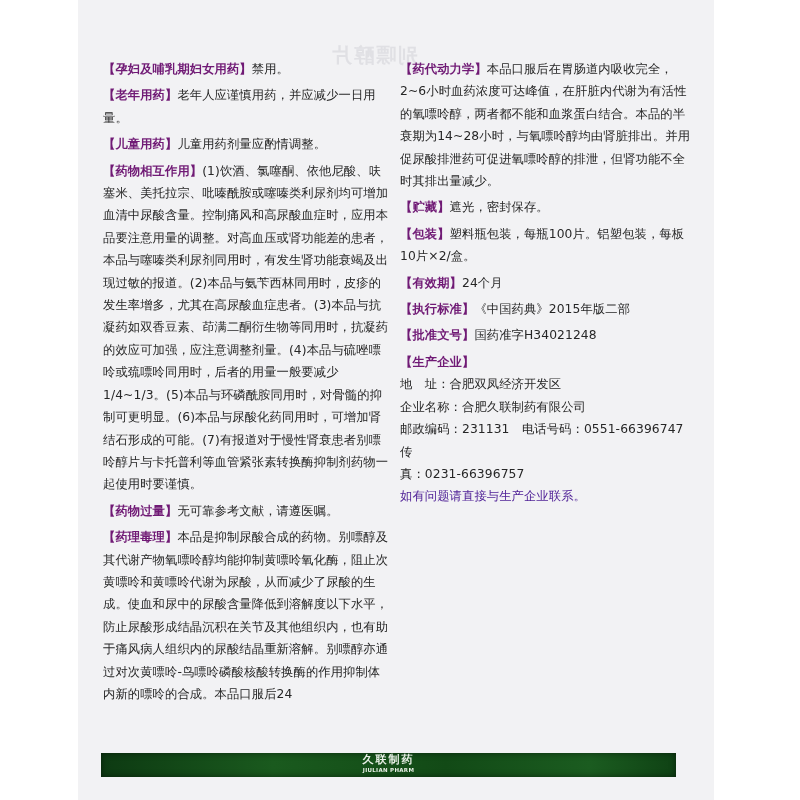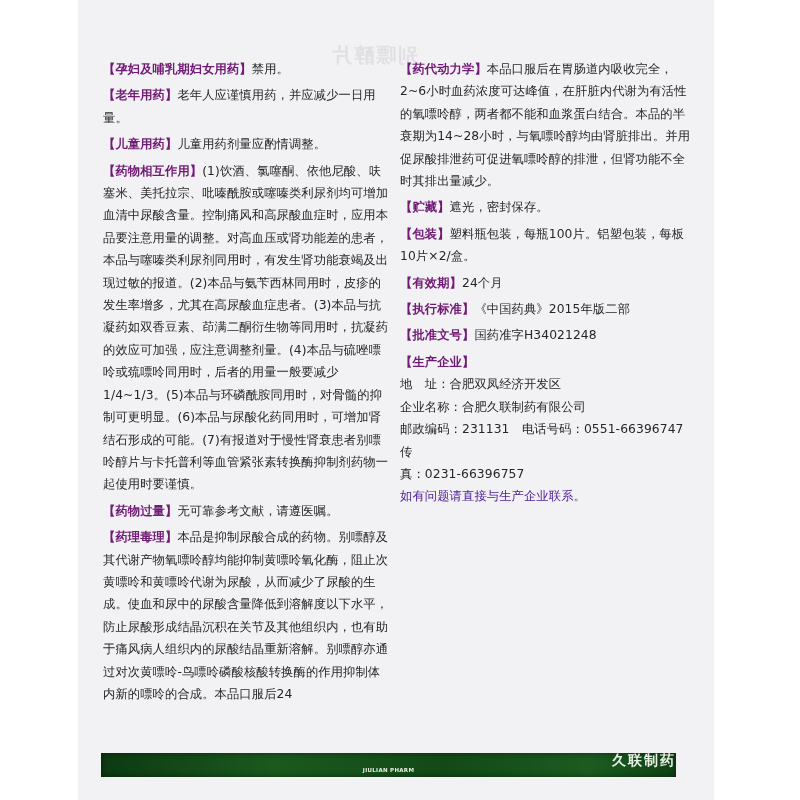--- a/index.html
+++ b/index.html
@@ -22,21 +22,21 @@
   .bold-line { font-weight:normal; color:#4c1d95; }
   .line { display:block; }
   .footer-band {
     position:absolute; left:101px; top:753px; width:575px; height:24px;
     background:linear-gradient(90deg,#0d3a12,#1a5a1e 30%,#124a16 60%,#1b5c20 85%,#0f4214);
     box-shadow: inset 0 0 6px rgba(0,0,0,0.5);
   }
   .brand {
     position:absolute; left:0; right:0; top:1px; text-align:center; color:#e8efe6;
   }
-  .brand-cn { font-size:14px; font-weight:bold; letter-spacing:2px; line-height:12px; display:block;text-align:right; }
+  .brand-cn { font-size:11px; font-weight:bold; letter-spacing:2px; line-height:12px; display:block; }
   .brand-en { font-size:5.5px; font-weight:bold; line-height:8px; display:block; letter-spacing:0.3px; }
   .ghost {
     position:absolute; color:#e0e0e4; font-size:20px; font-weight:bold; letter-spacing:2px;
   }
 </style>
 </head>
 <body>
 
 <div class="paper"></div>
 <div class="ghost" style="left:330px;top:42px;transform:scaleX(-1);">别嘌醇片</div>

